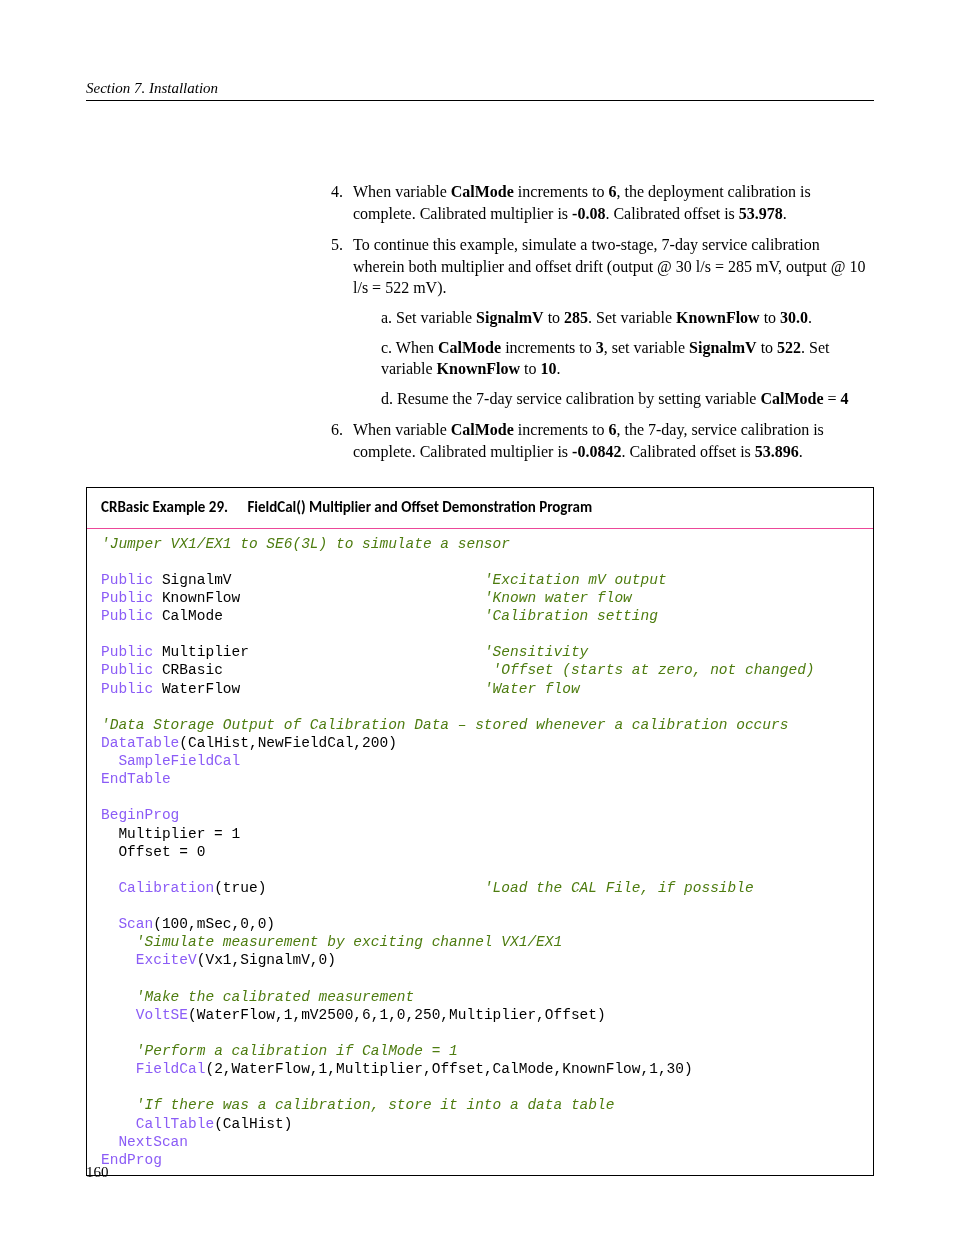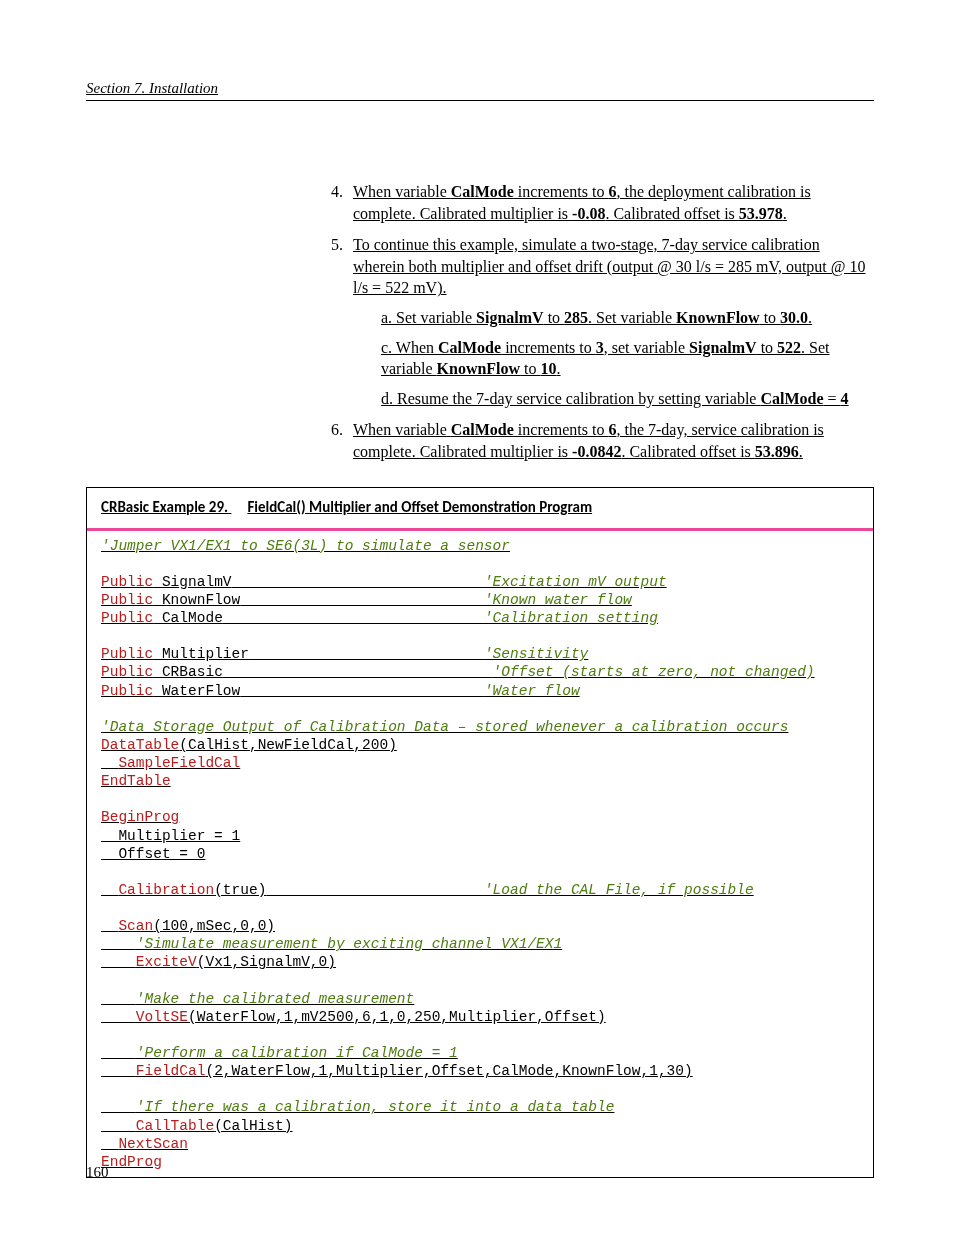--- a/index.html
+++ b/index.html
@@ -11,21 +11,20 @@
     background: #ffffff;
     font-family: "Times New Roman", Times, serif;
     color: #000;
   }
   .page {
     position: relative;
     width: 954px;
     height: 1235px;
     box-sizing: border-box;
     padding: 80px 80px 0 86px;
-    text-decoration: underline;
   }
   .run-head {
     font-style: italic;
     font-size: 15px;
     padding-bottom: 3px;
     border-bottom: 1px solid #000;
     margin-bottom: 80px;
   }
   .body-text {
     font-size: 16px;
@@ -58,34 +57,34 @@
 
   .example-box {
     margin-top: 24px;
     border: 1px solid #000;
     font-family: Calibri, "Segoe UI", Arial, sans-serif;
     font-size: 15px;
   }
   .example-title {
     padding: 10px 14px 12px 14px;
     font-weight: bold;
-    border-bottom: 3px solid #ec4899;
+    border-bottom: 1px solid #ec4899;
   }
   .example-title .extit {
     margin-left: 16px;
   }
   .code {
     font-family: Consolas, "Courier New", monospace;
     font-size: 14.5px;
     line-height: 1.25;
     white-space: pre;
     padding: 6px 14px 6px 14px;
     color: #000;
   }
-  .code .kw  { color: #b91c1c; }
+  .code .kw  { color: #8b5cf6; }
   .code .cmt { color: #4d7c0f; font-style: italic; }
   .pagenum {
     position: absolute;
     left: 86px;
     bottom: 54px;
     font-size: 15px;
     text-align: center;
   }
 </style>
 </head>

